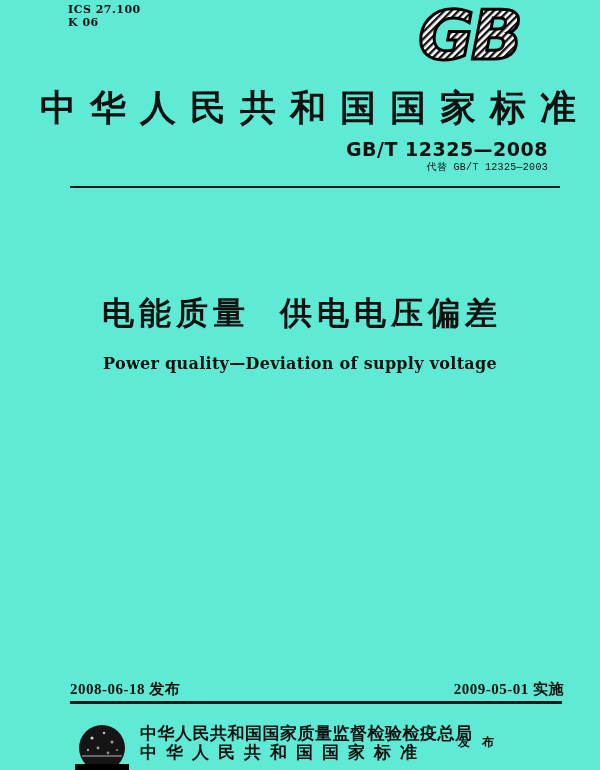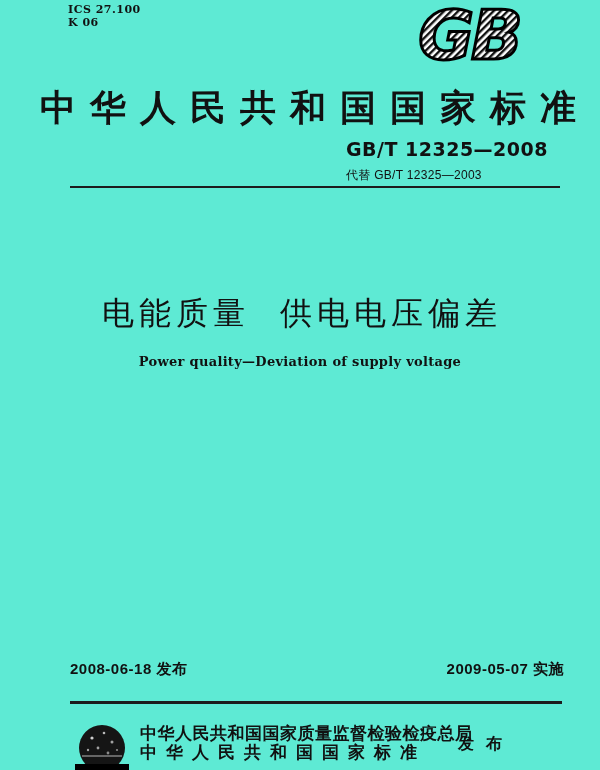--- a/index.html
+++ b/index.html
@@ -35,66 +35,66 @@
     font-size: 36px;
     font-weight: bold;
     letter-spacing: 14px;
     padding-left: 30px; 
     white-space: nowrap;
     font-family: "Liberation Serif", "DejaVu Serif", serif;
   }
   .std-num-block {
     position: absolute;
     right: 52px; top: 139px;
+    text-align: right;
   }
   .std-num {
     font-family: "DejaVu Sans", sans-serif;
     font-size: 19px;
     font-weight: bold;
     letter-spacing: 0.5px;
     line-height: 21px;
   }
   .replaces {
-    font-family: Liberation Sans, sans-serif;
-    font-size: 12px;
+    font-family: Liberation Mono, monospace;
+    font-size: 10px;
     line-height: 15px;
     letter-spacing: 0.3px;
-    margin-top: 8px;
   }
   .rule { position: absolute; background: #1c1c1c; }
   .top-rule { left: 70px; top: 186px; width: 490px; height: 2px; }
   .bottom-rule { left: 70px; top: 701px; width: 492px; height: 3px; }
   .main-title {
     position: absolute;
     top: 292px; left: 0; right: 8px;
     text-align: center;
     font-family: "Liberation Sans", "DejaVu Sans", sans-serif;
     font-size: 32px;
-    font-weight: normal;
+    font-weight: bold;
     letter-spacing: 5px;
     white-space: nowrap;
     margin-left: 12px;
   }
   .main-title .title-gap { display: inline-block; width: 30px; }
   .en-title {
     position: absolute;
     top: 354px; left: 0; right: 0;
     text-align: center;
     font-family: "DejaVu Serif", serif;
-    font-size: 13px;
+    font-size: 16px;
     font-weight: bold;
     letter-spacing: 0.3px;
   }
   .dates-row {
     position: absolute;
-    left: 70px; top: 660px;
+    left: 70px; top: 680px;
     width: 494px;
     display: flex;
     justify-content: space-between;
-    font-family: Liberation Sans, sans-serif;
+    font-family: Liberation Serif, serif;
     font-size: 15px;
     font-weight: bold;
     letter-spacing: 0.5px;
   }
   .publisher-block {
     position: absolute;
     left: 0; top: 718px; right: 0; height: 52px;
   }
   .emblem {
     position: absolute;
@@ -108,21 +108,21 @@
     font-family: "Liberation Serif", "DejaVu Serif", serif;
     font-weight: bold;
     white-space: nowrap;
   }
   .issuer-line1 { font-size: 17px; line-height: 19px; letter-spacing: 0.5px; }
   .issuer-line2 { font-size: 17px; line-height: 19px; letter-spacing: 9px; }
   .publish-label {
     position: absolute;
     left: 458px; top: 16px;
     font-family: "Liberation Serif", "DejaVu Serif", serif;
-    font-size: 16px;
+    font-size: 12px;
     font-weight: bold;
     letter-spacing: 12px;
     white-space: nowrap;
   }
 </style>
 </head>
 <body>
 
 <div class="page">
 
@@ -153,21 +153,21 @@
   <div class="rule top-rule"></div>
 
   <div class="main-title">
     <span>电能质量</span><span class="title-gap"></span><span>供电电压偏差</span>
   </div>
 
   <div class="en-title">Power quality—Deviation of supply voltage</div>
 
   <div class="dates-row">
     <span>2008-06-18 发布</span>
-    <span>2009-05-07 实施</span>
+    <span>2009-05-01 实施</span>
   </div>
 
   <div class="rule bottom-rule"></div>
 
   <div class="publisher-block">
     <div class="emblem">
       <svg width="56" height="48" viewBox="0 0 56 48" xmlns="http://www.w3.org/2000/svg">
         <circle cx="28" cy="26" r="23" fill="#151515"></circle>
         <circle cx="18" cy="16" r="1.6" fill="#ffffff" opacity="0.8"></circle>
         <circle cx="30" cy="11" r="1.3" fill="#ffffff" opacity="0.7"></circle>

